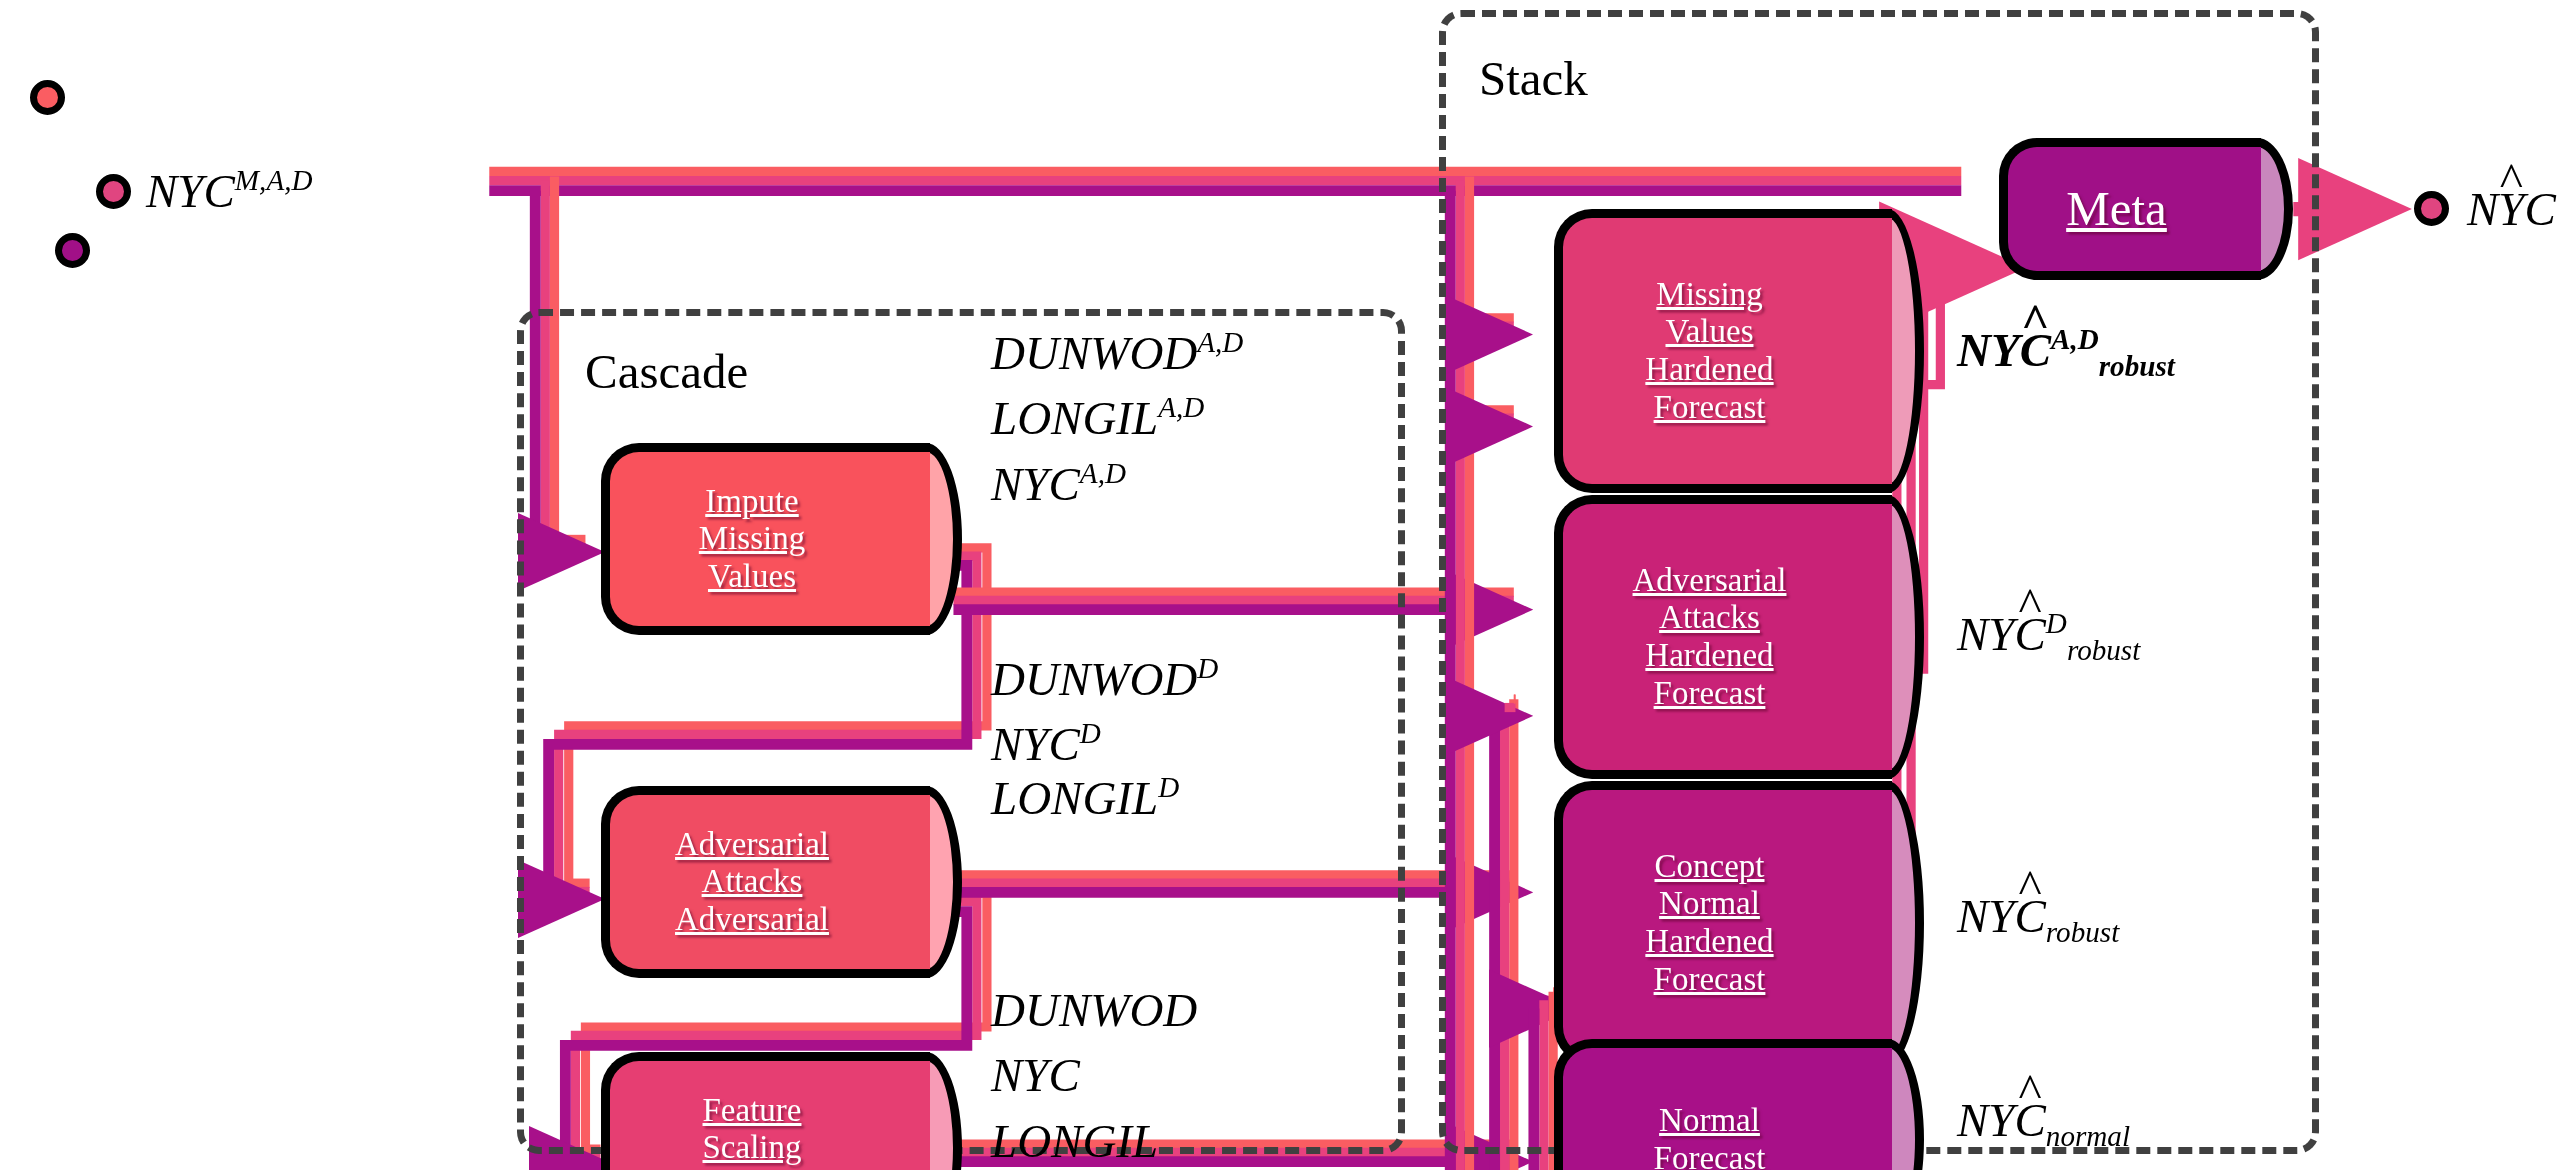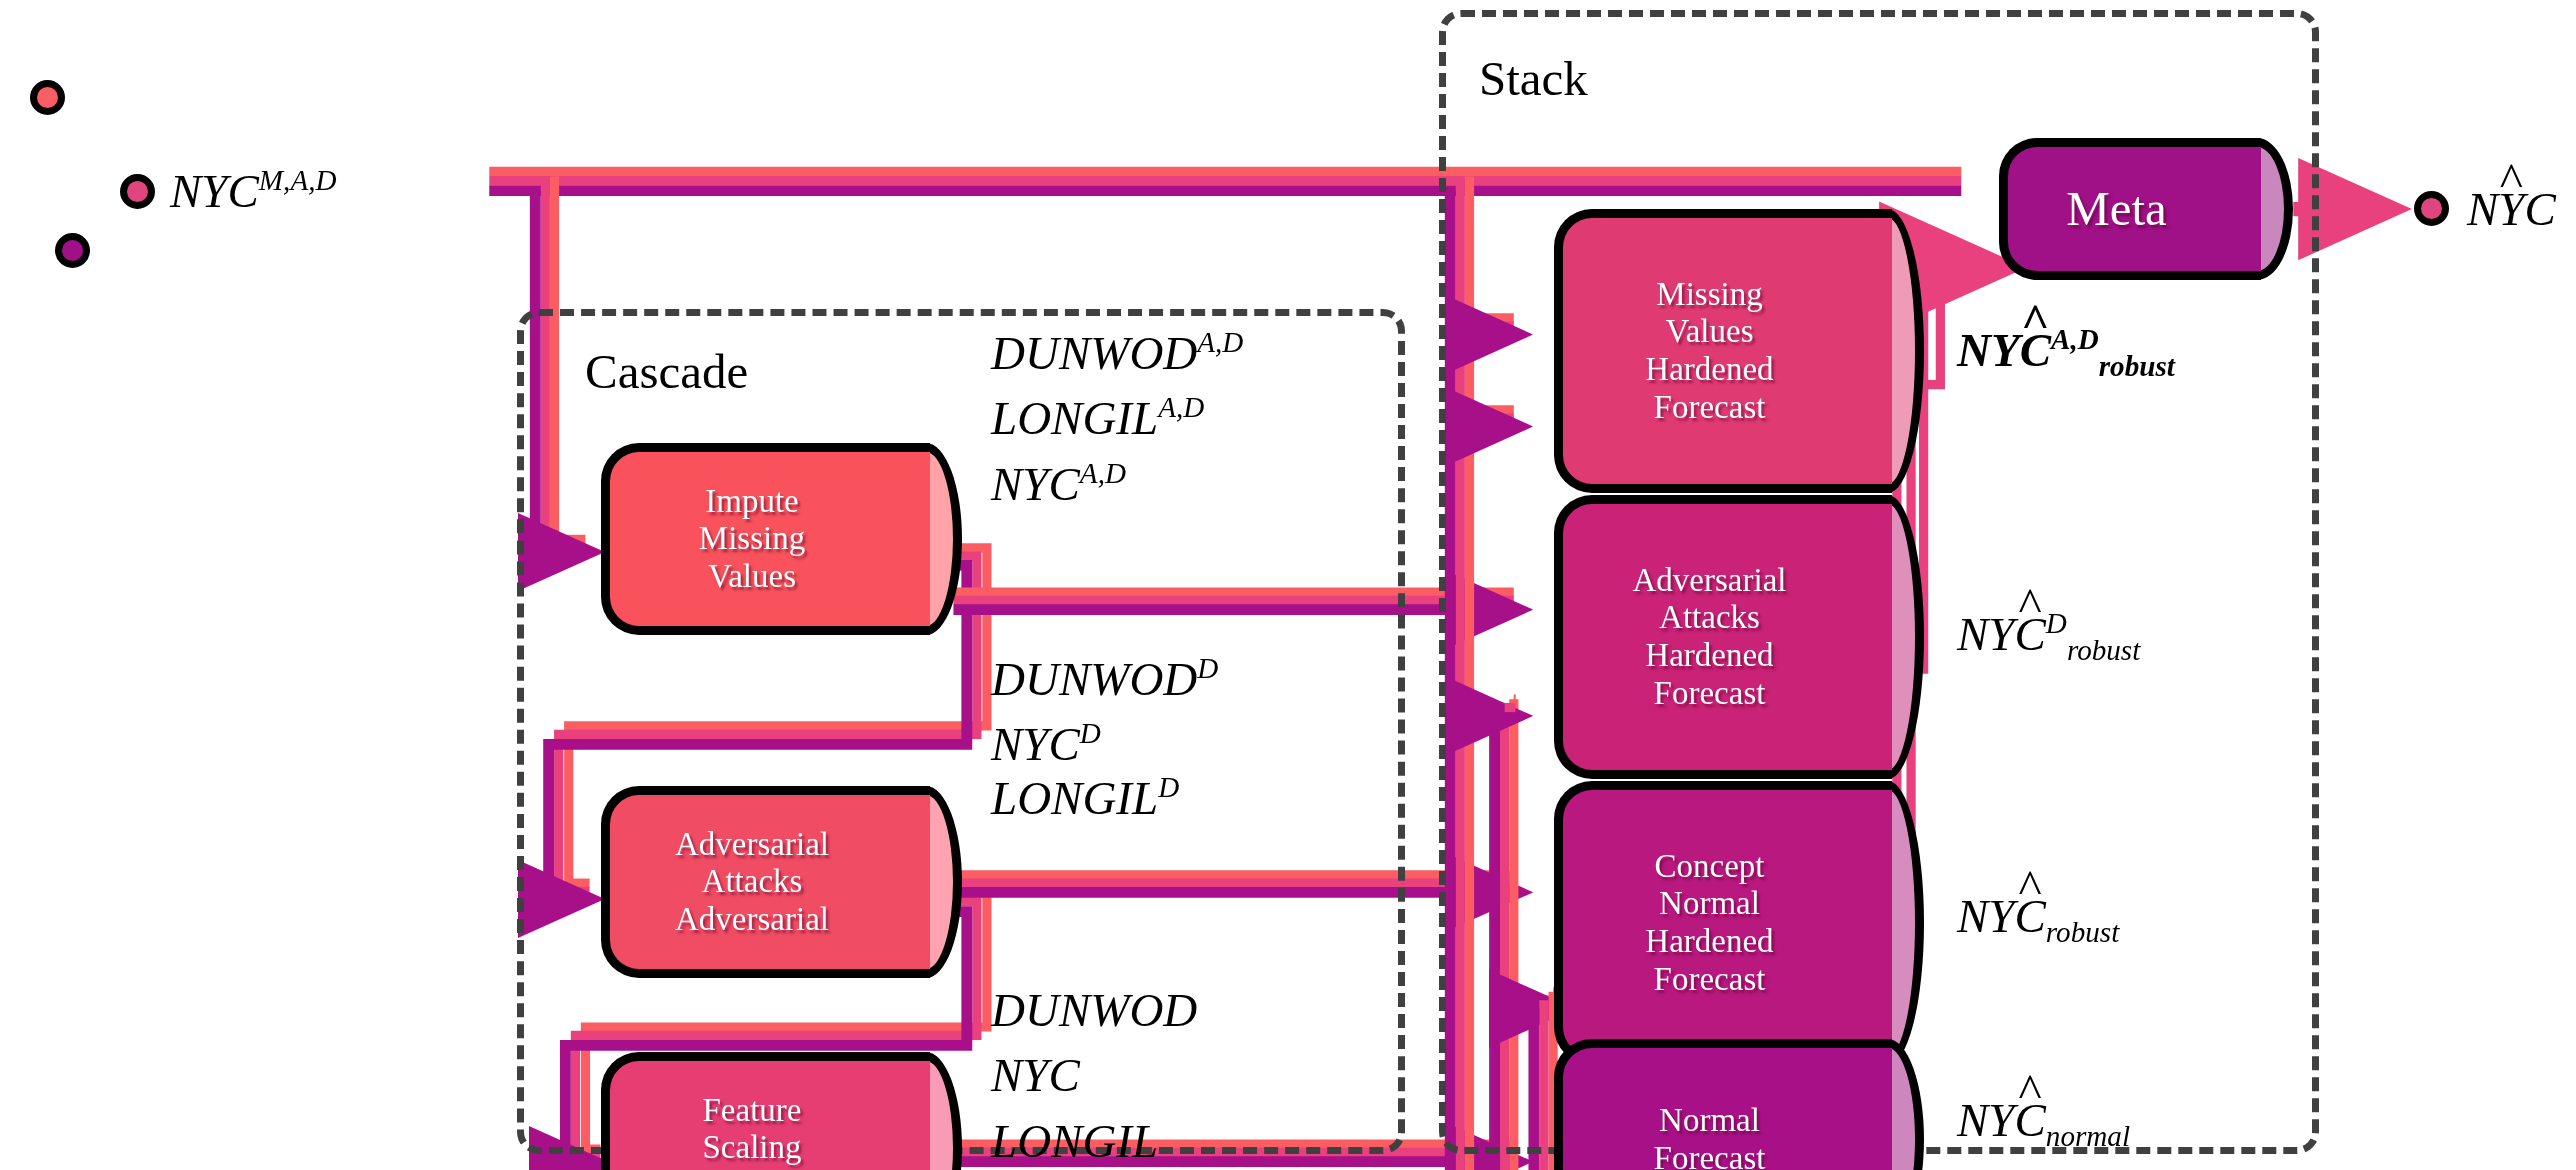--- a/index.html
+++ b/index.html
@@ -23,21 +23,21 @@
   
   .cyl{position:absolute;}
   .cyl .body{position:absolute;left:0;top:0;right:32px;bottom:0;
              border:9.2px solid #000;border-right:none;border-radius:38px 0 0 38px;box-sizing:border-box;}
   .cyl .cap{position:absolute;right:0;top:0px;width:72px;height:100%;
             border:9.2px solid #000;border-radius:50%;box-sizing:border-box;}
   .cyl .cap-mask{position:absolute;right:32px;top:9.2px;width:43px;bottom:9.2px;}
   .cyl .label{position:absolute;left:0;top:0;right:59px;bottom:0;
               display:flex;flex-direction:column;align-items:center;justify-content:center;
               color:#fff;font-size:33px;line-height:1.14;text-align:center;
-              text-shadow:2.5px 2.5px 2.5px rgba(90,0,40,.55);z-index:3;padding:0 5px;box-sizing:border-box;}
+              text-shadow:2.5px 2.5px 2.5px rgba(90,0,40,.55);z-index:3;padding:0 5px;box-sizing:border-box;text-decoration:underline;}
   .cyl .label.big{font-size:49px;}
 
   
   .math{position:absolute;font-size:47px;font-style:italic;color:#000;white-space:nowrap;line-height:1;}
   .math.bold{font-weight:bold;}
   .hat{position:relative;display:inline-block;}
   .hat>.hbar{position:absolute;left:50%;transform:translateX(-50%);top:-0.62em;font-style:normal;font-size:1.05em;line-height:1;}
   .outdot{position:absolute;width:35px;height:35px;border-radius:50%;border:7.5px solid #000;box-sizing:border-box;}
 </style>
 </head>
@@ -178,21 +178,21 @@
   <div class="groupbox" style="left:517px;top:309px;width:888px;height:845px;"></div>
   <div class="grouplabel" style="left:585px;top:343px;">Cascade</div>
 
   <div class="groupbox" style="left:1439px;top:10px;width:880px;height:1144px;"></div>
   <div class="grouplabel" style="left:1479px;top:50px;">Stack</div>
 
   <div class="legend">
     <div class="legend-row" style="left:30px;top:80px;">
       <span class="dot" style="background:#FA5D62"></span>
     </div>
-    <div class="legend-row" style="left:120px;top:164px;">
+    <div class="legend-row" style="left:96px;top:164px;">
       <span class="dot" style="background:#E04580"></span>
       <span class="legend-text">
         <span>NYC</span><sup>M,A,D</sup>
       </span>
     </div>
     <div class="legend-row" style="left:55px;top:233px;">
       <span class="dot" style="background:#A11087"></span>
     </div>
   </div>
 

